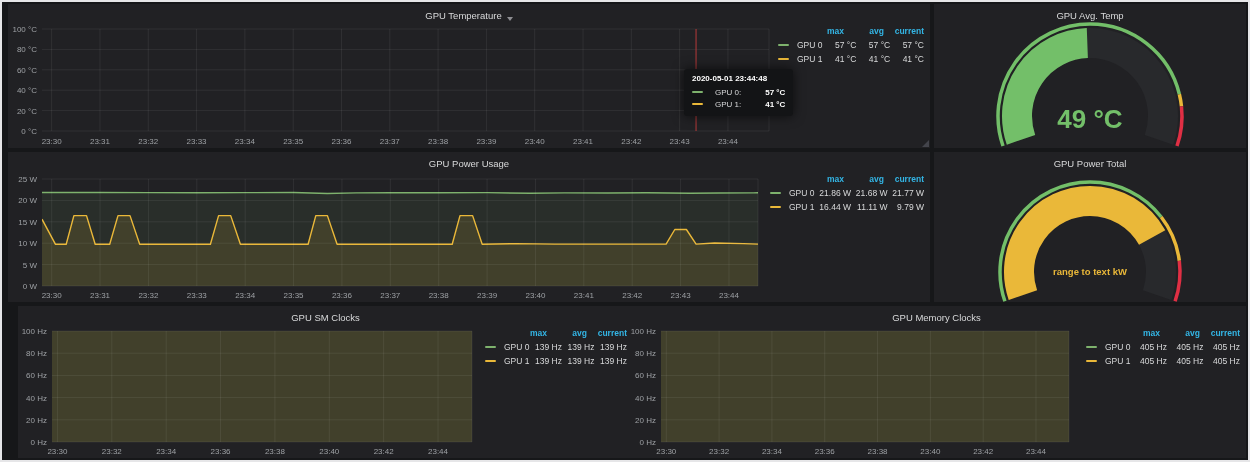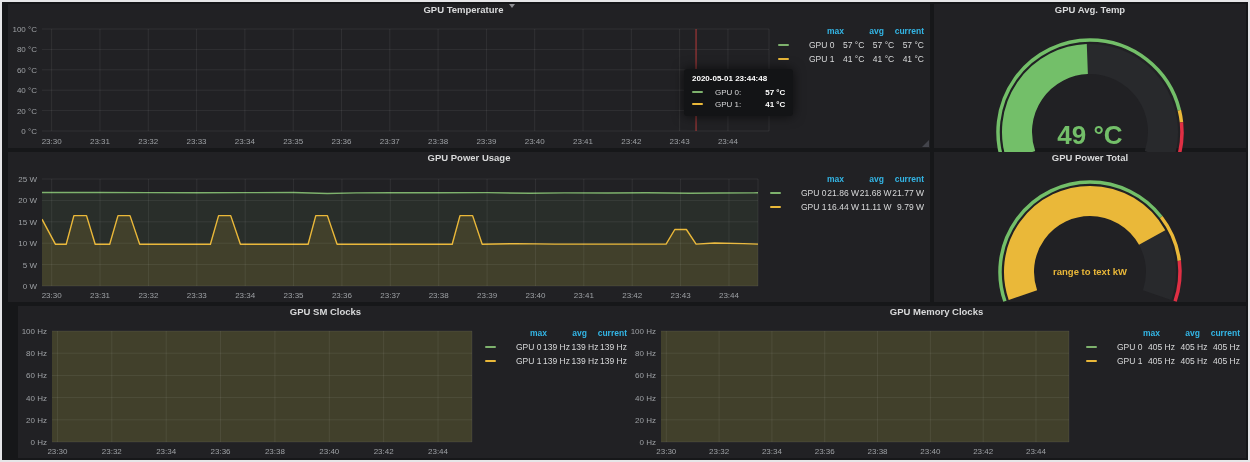--- a/index.html
+++ b/index.html
@@ -1,29 +1,29 @@
 <!DOCTYPE html>
 <html><head>
 <meta charset="utf-8">
 <style>
   html,body{margin:0;padding:0;background:#161719;}
   .screen{position:relative;width:1250px;height:462px;background:#161719;border:2px solid #e6e6e8;
           box-sizing:border-box;overflow:hidden;font-family:"Liberation Sans",sans-serif;}
   .panel{position:absolute;background:#212124;display:flex;flex-direction:column;}
-  .panel-header{height:17px;flex:none;display:flex;align-items:flex-start;justify-content:center;
-                font-size:9.5px;font-weight:700;color:#d8d9da;cursor:pointer;}
+  .panel-header{height:17px;flex:none;display:flex;align-items:flex-end;justify-content:center;
+                font-size:9.5px;font-weight:400;color:#d8d9da;cursor:pointer;}
   .caret{width:0;height:0;border-left:3.5px solid transparent;border-right:3.5px solid transparent;
          border-top:4px solid #8e8e92;margin-left:5px;}
   .panel-body{flex:1;display:flex;min-height:0;}
   .chart-area{flex:1;position:relative;min-width:0;}
   .gauge-area{flex:1;position:relative;}
   .legend{flex:none;padding:3px 6px 0 0;font-size:8.5px;color:#d8d9da;}
   .lg-row{display:flex;align-items:center;height:14px;}
   .lg-head .lg-val{color:#33b5e5;font-weight:700;}
-  .lg-name{flex:1;display:flex;align-items:center;gap:20px;cursor:pointer;white-space:nowrap;padding-left:4px;}
+  .lg-name{flex:1;display:flex;align-items:center;gap:8px;cursor:pointer;white-space:nowrap;padding-left:4px;}
   .lg-dash{width:11px;height:2px;border-radius:1px;flex:none;}
   .lg-val{width:40px;text-align:right;white-space:nowrap;}
   .tick{fill:#9da0a4;font-size:8px;font-family:"Liberation Sans",sans-serif;}
   .tooltip{position:absolute;left:676px;top:48px;background:#131416;border-radius:3px;
            padding:5px 8px 6px;font-size:8px;color:#d8d9da;box-shadow:0 0 12px rgba(0,0,0,.65);
            z-index:5;white-space:nowrap;min-width:88px;}
   .tt-time{font-weight:700;color:#fff;margin-bottom:3px;}
   .tt-row{display:flex;align-items:center;gap:12px;height:12px;}
   .tt-val{font-weight:700;color:#fff;margin-left:auto;padding-left:12px;}
   .resize-handle{position:absolute;right:1px;bottom:1px;width:0;height:0;
@@ -131,21 +131,21 @@
             </div>
             <div class="lg-val">41 °C</div>
             <div class="lg-val">41 °C</div>
             <div class="lg-val">41 °C</div>
           </div>
         </div>
     </div>
     <div class="resize-handle"></div>
   </section>
 
-  <section class="panel" style="left:932px;top:2px;width:312px;height:144px;gap:16px;">
+  <section class="panel" style="left:932px;top:2px;width:312px;height:144px;">
     <div class="panel-header">
       <span>GPU Avg. Temp</span>
     </div>
     <div class="panel-body">
       <div class="gauge-area" id="gauge-gpu-avg-temp"><svg width="312" height="127">
             <path d="M87.0 118.8A73 73 0 1 1 225.0 118.8" fill="none" stroke="#28292c" stroke-width="30" pathLength="100"></path>
             <path d="M87.0 118.8A73 73 0 1 1 225.0 118.8" fill="none" stroke="#73bf69" stroke-width="30" pathLength="100" stroke-dasharray="49 100"></path>
             <path d="M69.0 125.0A92 92 0 1 1 243.0 125.0" fill="none" stroke="#73bf69" stroke-width="3.5" pathLength="100" stroke-dasharray="85 100" stroke-dashoffset="0"></path>
             <path d="M69.0 125.0A92 92 0 1 1 243.0 125.0" fill="none" stroke="#eab839" stroke-width="3.5" pathLength="100" stroke-dasharray="3.5 100" stroke-dashoffset="-85"></path>
             <path d="M69.0 125.0A92 92 0 1 1 243.0 125.0" fill="none" stroke="#e02f44" stroke-width="3.5" pathLength="100" stroke-dasharray="11.5 100" stroke-dashoffset="-88.5"></path>

